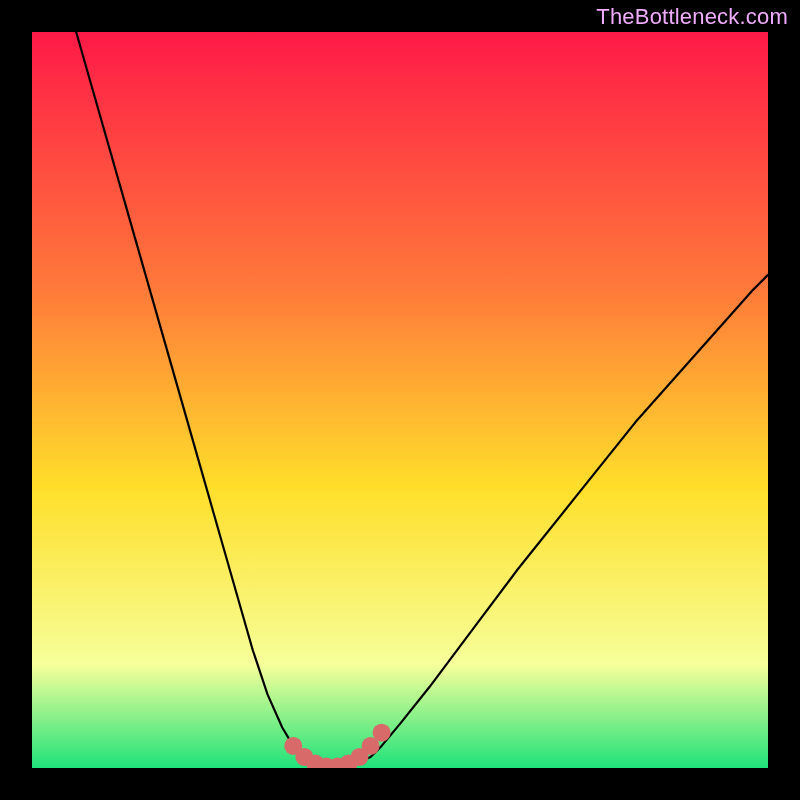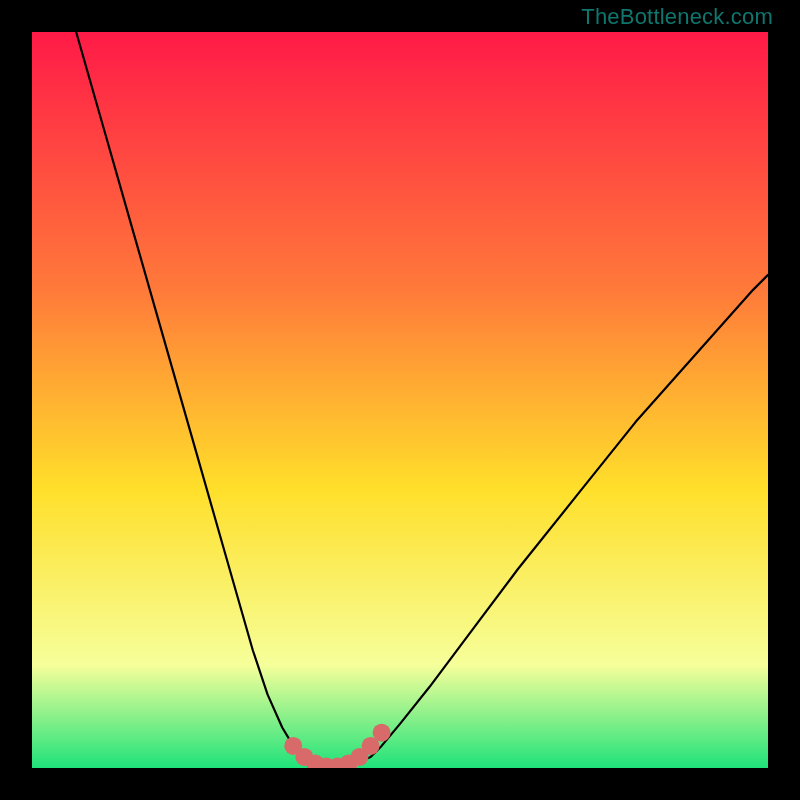--- a/index.html
+++ b/index.html
@@ -15,24 +15,24 @@
     position: absolute;
     top: 0;
     left: 0;
     width: 800px;
     height: 800px;
     background: #000;
   }
   .watermark {
     position: absolute;
     top: 4px;
-    right: 27px;
+    right: 12px;
     font-size: 22px;
     font-weight: 500;
-    color: #0f766e;
+    color: #f0abfc;
     letter-spacing: 0.2px;
     z-index: 10;
   }
   .plot-wrap {
     position: absolute;
     left: 32px;
     top: 32px;
     width: 736px;
     height: 736px;
   }

